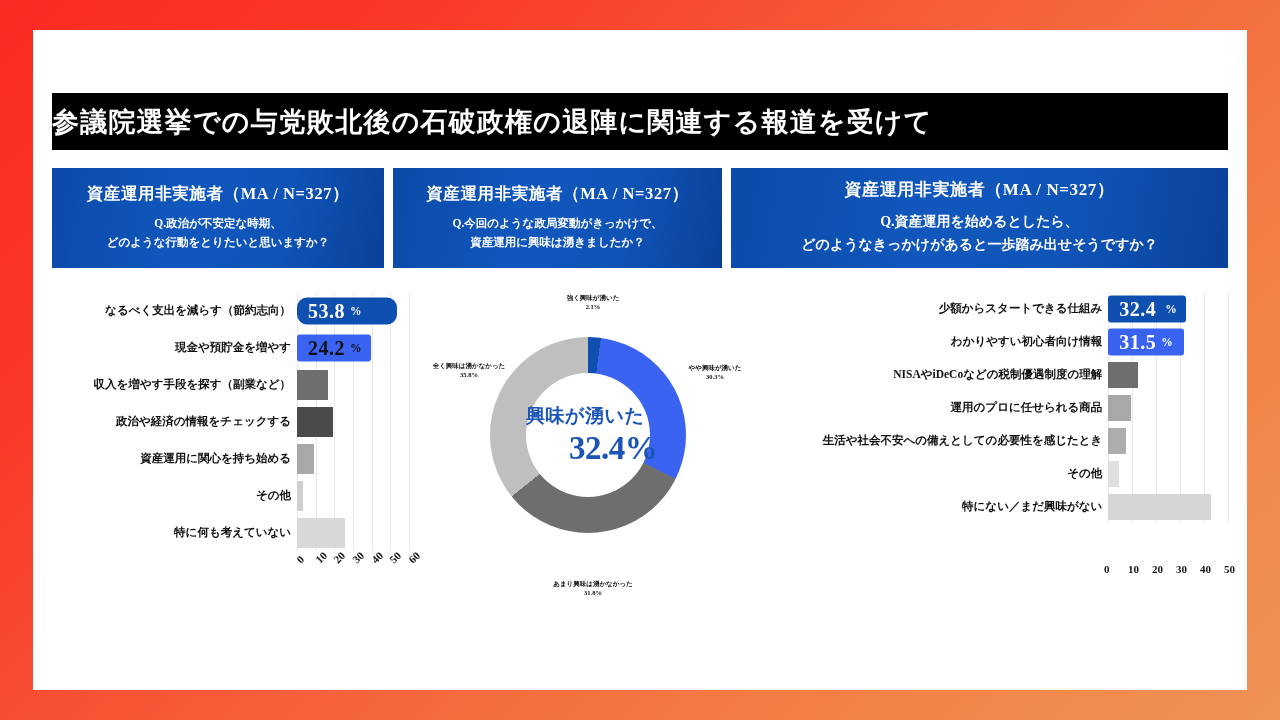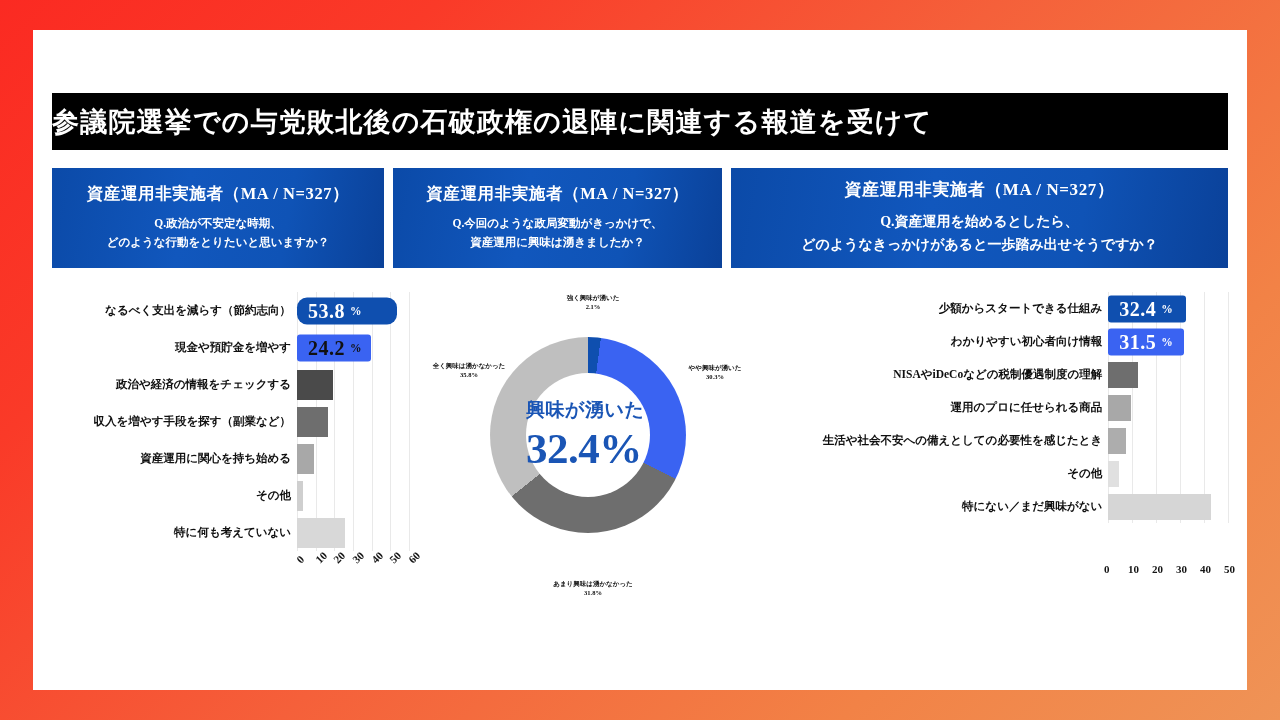--- a/index.html
+++ b/index.html
@@ -82,21 +82,21 @@
 
   
   #donut-wrap { position:absolute; left:404px; top:0; width:300px; height:310px; }
   #donut { position:absolute; left:53px; top:45px; width:196px; height:196px; border-radius:50%; }
   #donut-hole {
     position:absolute; left:50%; top:50%; transform:translate(-50%,-50%);
     width:124px; height:124px; background:#fff; border-radius:50%;
     display:flex; flex-direction:column; justify-content:center;
   }
   #donut-label { color:#1a55b5; font-size:19px; font-weight:bold; letter-spacing:.5px; margin-bottom:1px; }
-  #donut-value { color:#1a55b5; font-size:43px; font-weight:bold; letter-spacing:-.5px; }
+  #donut-value { color:#1a55b5; font-size:33px; font-weight:bold; letter-spacing:-.5px;margin-left:43px; }
   .dseg-label { position:absolute; font-size:6.5px; font-weight:bold; color:#0d0d0d; line-height:1.35; white-space:nowrap; text-align:center; }
 
   
   #footer-text {
     position:absolute; right:36px; bottom:11px; color:#ffffff;
     font-size:13.5px; font-weight:bold; letter-spacing:.3px; white-space:nowrap;
     font-family:"Liberation Serif", serif;
   }
 </style>
 </head>
@@ -159,47 +159,47 @@
                 <div class="gridline" style="left: 83.3333%;"></div>
                 <div class="gridline" style="left: 100%;"></div>
               </div>
               <div class="badge" style="background: rgb(58, 99, 242); min-width: 40.3333%;">
                 <span class="num" style="color: rgb(17, 17, 17);">24.2</span>
                 <span class="pct" style="color: rgb(17, 17, 17);">%</span>
               </div>
             </div>
           </div>
           <div class="brow">
+            <div class="blabel">収入を増やす手段を探す（副業など）</div>
+            <div class="bplot">
+              <div class="gridlines">
+                <div class="gridline" style="left: 0%;"></div>
+                <div class="gridline" style="left: 16.6667%;"></div>
+                <div class="gridline" style="left: 33.3333%;"></div>
+                <div class="gridline" style="left: 50%;"></div>
+                <div class="gridline" style="left: 66.6667%;"></div>
+                <div class="gridline" style="left: 83.3333%;"></div>
+                <div class="gridline" style="left: 100%;"></div>
+              </div>
+              <div class="bar" style="width: 27.5%; height: 30px; background: rgb(110, 110, 110);"></div>
+            </div>
+          </div>
+          <div class="brow">
             <div class="blabel">政治や経済の情報をチェックする</div>
             <div class="bplot">
               <div class="gridlines">
                 <div class="gridline" style="left: 0%;"></div>
                 <div class="gridline" style="left: 16.6667%;"></div>
                 <div class="gridline" style="left: 33.3333%;"></div>
                 <div class="gridline" style="left: 50%;"></div>
                 <div class="gridline" style="left: 66.6667%;"></div>
                 <div class="gridline" style="left: 83.3333%;"></div>
                 <div class="gridline" style="left: 100%;"></div>
               </div>
               <div class="bar" style="width: 32.5%; height: 30px; background: rgb(74, 74, 74);"></div>
-            </div>
-          </div>
-          <div class="brow">
-            <div class="blabel">収入を増やす手段を探す（副業など）</div>
-            <div class="bplot">
-              <div class="gridlines">
-                <div class="gridline" style="left: 0%;"></div>
-                <div class="gridline" style="left: 16.6667%;"></div>
-                <div class="gridline" style="left: 33.3333%;"></div>
-                <div class="gridline" style="left: 50%;"></div>
-                <div class="gridline" style="left: 66.6667%;"></div>
-                <div class="gridline" style="left: 83.3333%;"></div>
-                <div class="gridline" style="left: 100%;"></div>
-              </div>
-              <div class="bar" style="width: 27.5%; height: 30px; background: rgb(110, 110, 110);"></div>
             </div>
           </div>
           <div class="brow">
             <div class="blabel">資産運用に関心を持ち始める</div>
             <div class="bplot">
               <div class="gridlines">
                 <div class="gridline" style="left: 0%;"></div>
                 <div class="gridline" style="left: 16.6667%;"></div>
                 <div class="gridline" style="left: 33.3333%;"></div>
                 <div class="gridline" style="left: 50%;"></div>
@@ -281,21 +281,21 @@
             <div class="blabel">少額からスタートできる仕組み</div>
             <div class="bplot">
               <div class="gridlines">
                 <div class="gridline" style="left: 0%;"></div>
                 <div class="gridline" style="left: 20%;"></div>
                 <div class="gridline" style="left: 40%;"></div>
                 <div class="gridline" style="left: 60%;"></div>
                 <div class="gridline" style="left: 80%;"></div>
                 <div class="gridline" style="left: 100%;"></div>
               </div>
-              <div class="badge" style="background: rgb(15, 79, 175); min-width: 64.8%;">
+              <div class="badge" style="background: rgb(15, 79, 175); min-width: 64.8%; justify-content: space-between;">
                 <span class="num" style="color: rgb(255, 255, 255);">32.4</span>
                 <span class="pct" style="color: rgb(255, 255, 255);">%</span>
               </div>
             </div>
           </div>
           <div class="brow">
             <div class="blabel">わかりやすい初心者向け情報</div>
             <div class="bplot">
               <div class="gridlines">
                 <div class="gridline" style="left: 0%;"></div>

